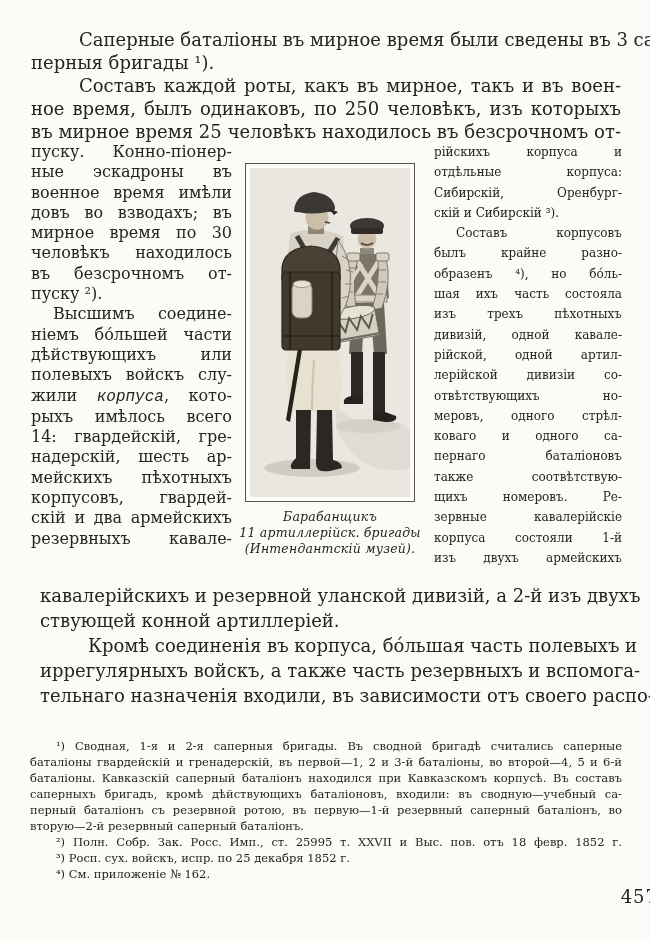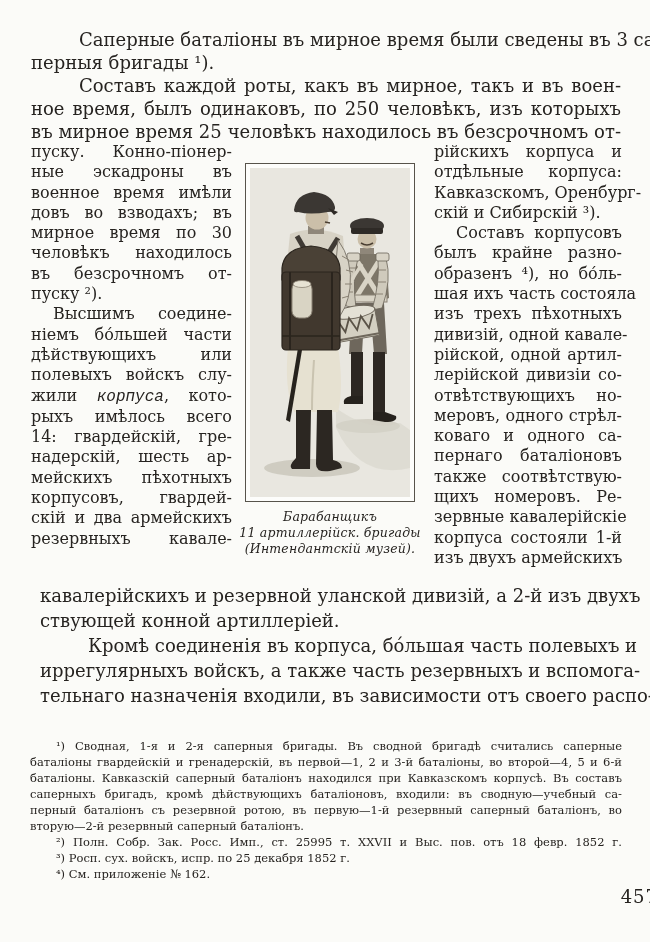--- a/index.html
+++ b/index.html
@@ -11,21 +11,21 @@
   }
   .abs{position:absolute;}
   .tline{white-space:nowrap;text-align:justify;text-align-last:justify;}
   .tline.last{text-align-last:left;}
   .it{font-style:italic;font-family:Liberation Mono, monospace;}
 
   #topBlock{left:31px;top:28px;width:590px;font-size:18px;line-height:23px;}
   #topBlock .tline.indent{text-indent:48px;}
 
   #leftCol{left:31px;top:142px;width:201px;font-size:16px;line-height:20.3px;}
-  #rightCol{left:434px;top:142px;width:188px;font-size:16px;line-height:20.3px;}
+  #rightCol{left:434px;top:142px;width:188px;font-size:12px;line-height:20.3px;}
   #leftCol .tline.indent,#rightCol .tline.indent{text-indent:22px;}
 
   #frame{
     left:245px;top:163px;width:170px;height:339px;box-sizing:border-box;
     border:1px solid #57534b;background:#fdfdfb;padding:4px;
   }
   #frame svg{display:block;}
 
   #caption{left:237px;top:509px;width:186px;text-align:center;
     font-style:italic;font-size:12.5px;line-height:16px;letter-spacing:.2px;}
@@ -162,21 +162,21 @@
 
   <div class="abs" id="caption">
     <div>Барабанщикъ</div>
     <div>11 артиллерійск. бригады</div>
     <div>(Интендантскій музей).</div>
   </div>
 
   <div class="abs" id="rightCol">
       <div class="tline">рійскихъ корпуса и</div>
       <div class="tline">отдѣльные корпуса:</div>
-      <div class="tline">Кавказскомъ, Оренбург-</div>
+      <div class="tline">Сибирскій, Оренбург-</div>
       <div class="tline last">скій и Сибирскій ³).</div>
       <div class="tline indent">Составъ корпусовъ</div>
       <div class="tline">былъ крайне разно-</div>
       <div class="tline">образенъ ⁴), но бо́ль-</div>
       <div class="tline">шая ихъ часть состояла</div>
       <div class="tline">изъ трехъ пѣхотныхъ</div>
       <div class="tline">дивизій, одной кавале-</div>
       <div class="tline">рійской, одной артил-</div>
       <div class="tline">лерійской дивизіи со-</div>
       <div class="tline">отвѣтствующихъ но-</div>

